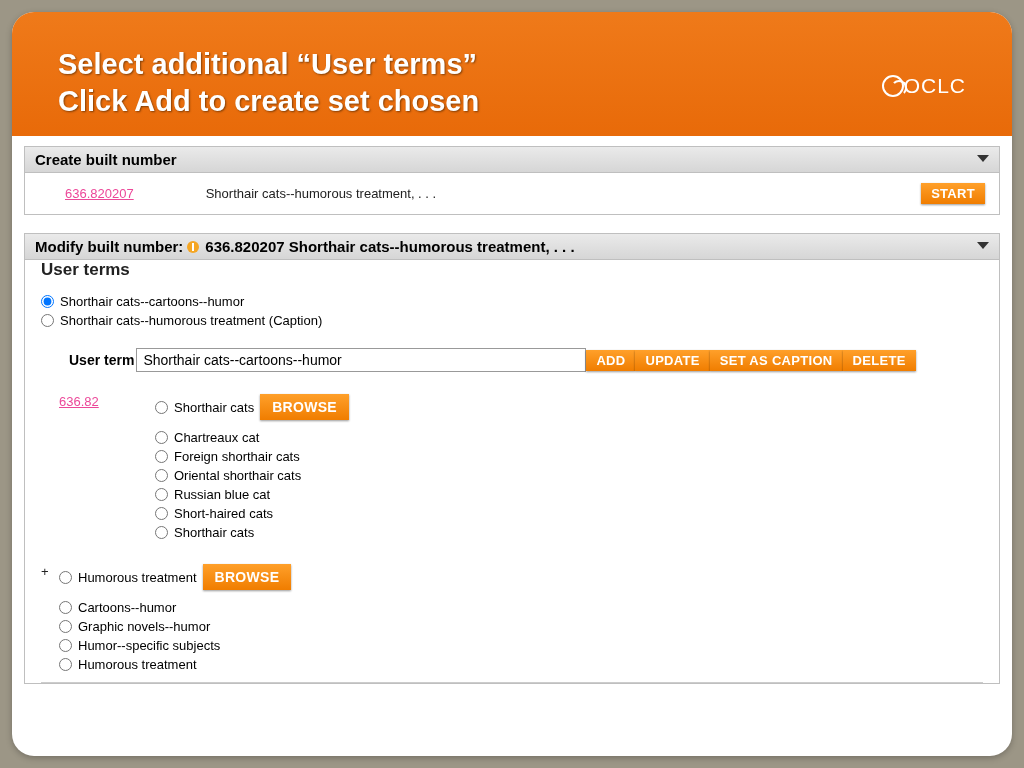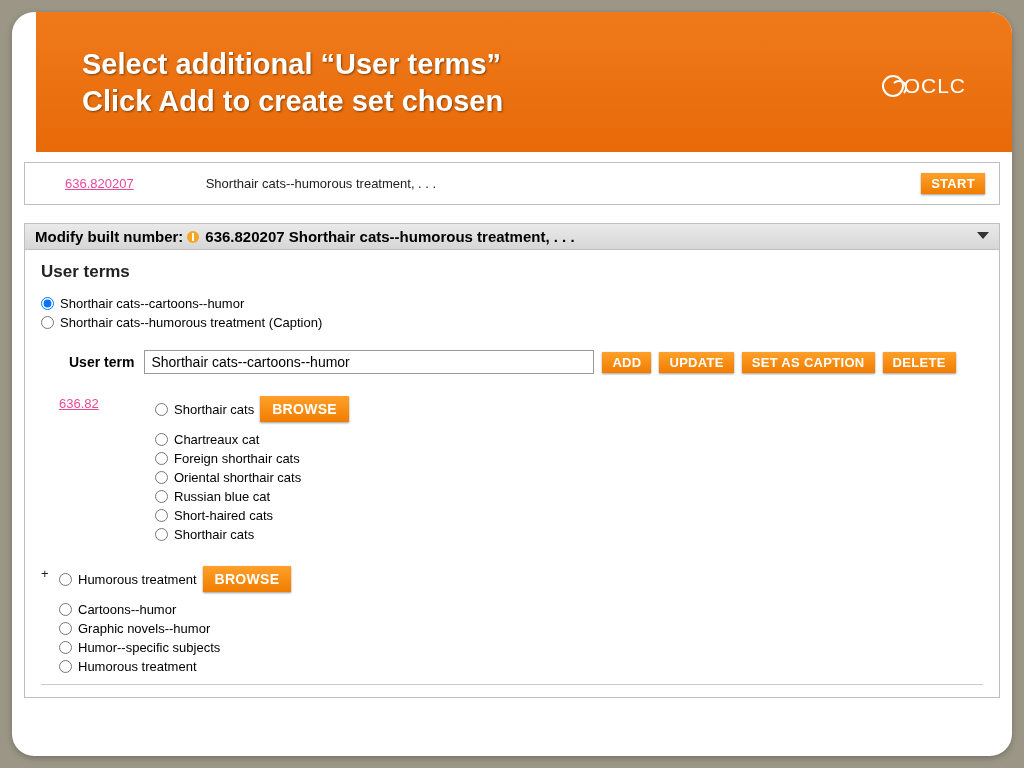--- a/index.html
+++ b/index.html
@@ -14,24 +14,23 @@
   .card {
     background: #fff;
     border-radius: 22px;
     width: 1000px;
     height: 744px;
     overflow: hidden;
     box-shadow: 0 2px 6px rgba(0,0,0,0.25);
   }
   .header {
     background: linear-gradient(#ef7a1a, #e86a09);
-    height: 140px;
+    height: 124px;
     position: relative;
     padding: 34px 46px 0 46px;
-    margin-left: 24px;
   }
   .header h1 {
     color: #fff;
     font-size: 29px;
     font-weight: bold;
     line-height: 1.28;
     text-shadow: 1px 1px 2px rgba(60,30,0,0.6);
     font-family: "Trebuchet MS", Arial, sans-serif;
   }
   .oclc {
@@ -125,39 +124,39 @@
     padding: 3px 10px;
     cursor: pointer;
     box-shadow: 0 1px 2px rgba(0,0,0,0.4);
     letter-spacing: 0.3px;
   }
   .btn-orange.big {
     padding: 5px 12px;
     font-size: 14px;
   }
   .row1 .btn-orange { margin-left: auto; }
-  .panel-body { padding: 12px 16px; }
+  .panel-body { padding: 0 16px; }
   .section-title {
     font-size: 17px;
     font-weight: bold;
     margin-bottom: 12px;
     color: #222;
   }
   .radio-line {
     font-size: 13px;
     padding: 2px 0;
     display: flex;
     align-items: center;
     gap: 6px;
   }
   .radio-line input { margin: 0; }
   .userterm-row {
     display: flex;
     align-items: center;
-    gap: 8px;
+    gap: 0;
     margin-top: 18px;
     margin-left: 28px;
   }
   .userterm-row label {
     font-weight: bold;
     font-size: 14px;
     margin-right: 2px;
   }
   .userterm-row input[type=text] {
     width: 450px;
@@ -208,20 +207,24 @@
     </h1>
     <div class="oclc">
       <span class="oclc-icon"></span>
       <span>OCLC</span>
     </div>
   </div>
 
   <div class="body">
 
     <div class="panel">
+      <div class="panel-head">
+        <span>Create built number</span>
+        <span class="chev"></span>
+      </div>
       <div class="row1">
         <span class="link">636.820207</span>
         <span class="row1-desc">Shorthair cats--humorous treatment, . . .</span>
         <button class="btn-orange">START</button>
       </div>
     </div>
 
     <div class="panel">
       <div class="panel-head">
         <span>Modify built number:</span>

